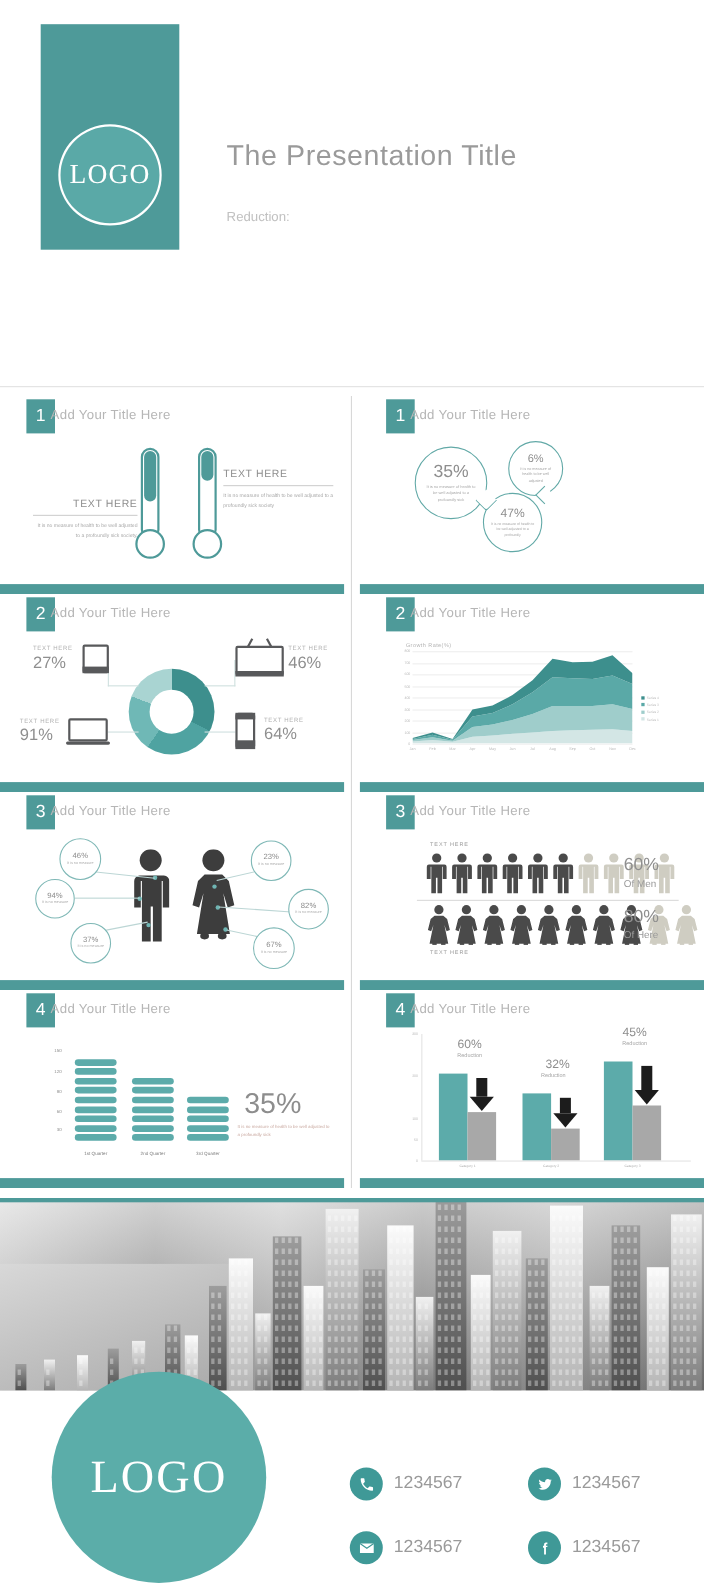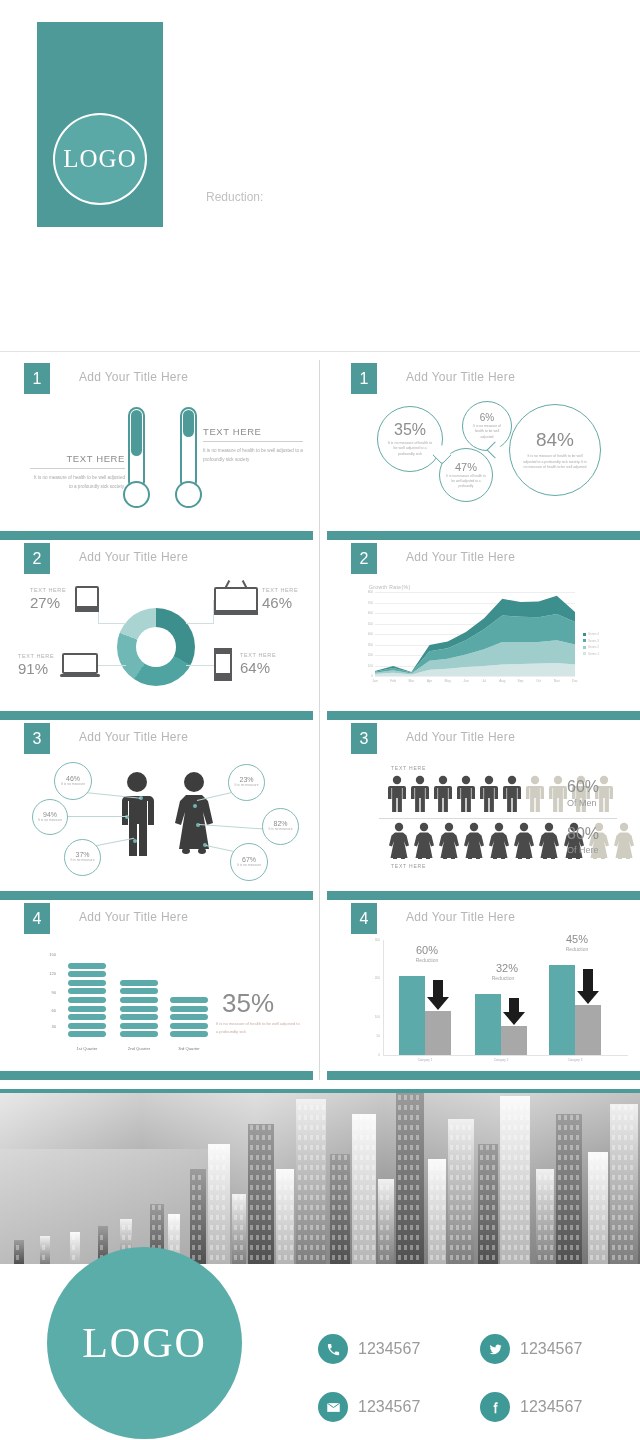--- a/index.html
+++ b/index.html
@@ -22,21 +22,21 @@
   .cover-title { position: absolute; left: 206px; top: 126px; font-size: 26px; color: #9a9a9a; font-weight: 300; letter-spacing: 0.5px; }
   .cover-presenter { position: absolute; left: 206px; top: 190px; font-size: 12px; color: #c1c1c1; }
 
   
   .slide { position: absolute; width: 313px; height: 180px; background: #fff; overflow: hidden; }
   .slide.right { left: 327px; }
   .slide.left { left: 0px; }
   .slide-bar { position: absolute; left: 0; bottom: 0; width: 100%; height: 9px; background: #4e9a99; }
   .slide-num { position: absolute; left: 24px; top: 3px; width: 26px; height: 31px; background: #4e9a99;
                color: #fff; font-size: 16px; display: flex; align-items: center; justify-content: center; }
-  .slide-title { position: absolute; left: 79px; top: 10px; font-size: 12px; color: #b6b6b6; font-weight: 300; letter-spacing: .3px;}
+  .slide-title { position: absolute; left: 46px; top: 10px; font-size: 12px; color: #b6b6b6; font-weight: 300; letter-spacing: .3px;}
   .vdiv { position: absolute; top: 0; left: 319px; width: 1px; height: 100%; background: #d8d8d8; }
 
   
   .thermo { position: absolute; }
   .thermo .tube { position:absolute; left:0; top:0; width:17px; height:83px; border:2.5px solid #4e9a99;
                   border-radius: 9px; background:#fff; }
   .thermo .fill { position:absolute; left:3px; top:3px; width:11px; border-radius:6px; background:#4e9a99; }
   .thermo .bulb { position:absolute; left:-5px; top:74px; width:27px; height:27px; border:2.5px solid #4e9a99;
                   border-radius:50%; background:#fff; }
   .th-head { font-size: 9.5px; color: #8d8d8d; letter-spacing:.6px; }
@@ -135,20 +135,21 @@
 </head>
 <body>
 
 <div class="page">
 
   <section class="cover">
     <div class="cover-band"></div>
     <div class="cover-logo">
       <span>LOGO</span>
     </div>
+    <div class="cover-title">The Presentation Title</div>
     <div class="cover-presenter">Reduction:</div>
   </section>
 
   <section class="slide left" style="top:360px">
     <div class="slide-num">1</div>
     <div class="slide-title">Add Your Title Here</div>
 
     <div class="thermo" style="left:128px; top:47px">
       <div class="tube"></div>
       <div class="fill" style="top:3px; height:46px"></div>
@@ -186,24 +187,20 @@
     <div class="bub" style="left:135px; top:41px; width:50px; height:50px; padding:0 6px;">
       <div class="pct" style="font-size:10px">6%</div>
       <div class="txt" style="font-size:3.4px; margin-top:1px">It is no measure of health to be well adjusted</div>
     </div>
 
     <div class="bub" style="left:112px; top:88px; width:54px; height:54px; padding:0 6px;">
       <div class="pct" style="font-size:11px">47%</div>
       <div class="txt" style="font-size:3.2px; margin-top:1px">It is no measure of health to be well adjusted to a profoundly</div>
     </div>
 
-    <div class="bub" style="left:182px; top:44px; width:92px; height:92px; padding:0 12px;">
-      <div class="pct" style="font-size:19px">84%</div>
-      <div class="txt" style="font-size:3.5px; margin-top:3px">It is no measure of health to be well adjusted to a profoundly sick society. It is no measure of health to be well adjusted</div>
-    </div>
 
     <div style="position:absolute;left:108px;top:88px;width:14px;height:14px;border-right:1.2px solid #62a9a7;border-bottom:1.2px solid #62a9a7;transform:rotate(45deg);background:#fff;border-radius:0 0 3px 0;"></div>
     <div style="position:absolute;left:162px;top:84px;width:12px;height:12px;border-left:1.2px solid #62a9a7;border-bottom:1.2px solid #62a9a7;transform:rotate(45deg);background:#fff;"></div>
 
     <div class="slide-bar"></div>
   </section>
   <div class="vdiv" style="top:360px; height:180px"></div>
 
   <section class="slide left" style="top:540px">
     <div class="slide-num">2</div>

